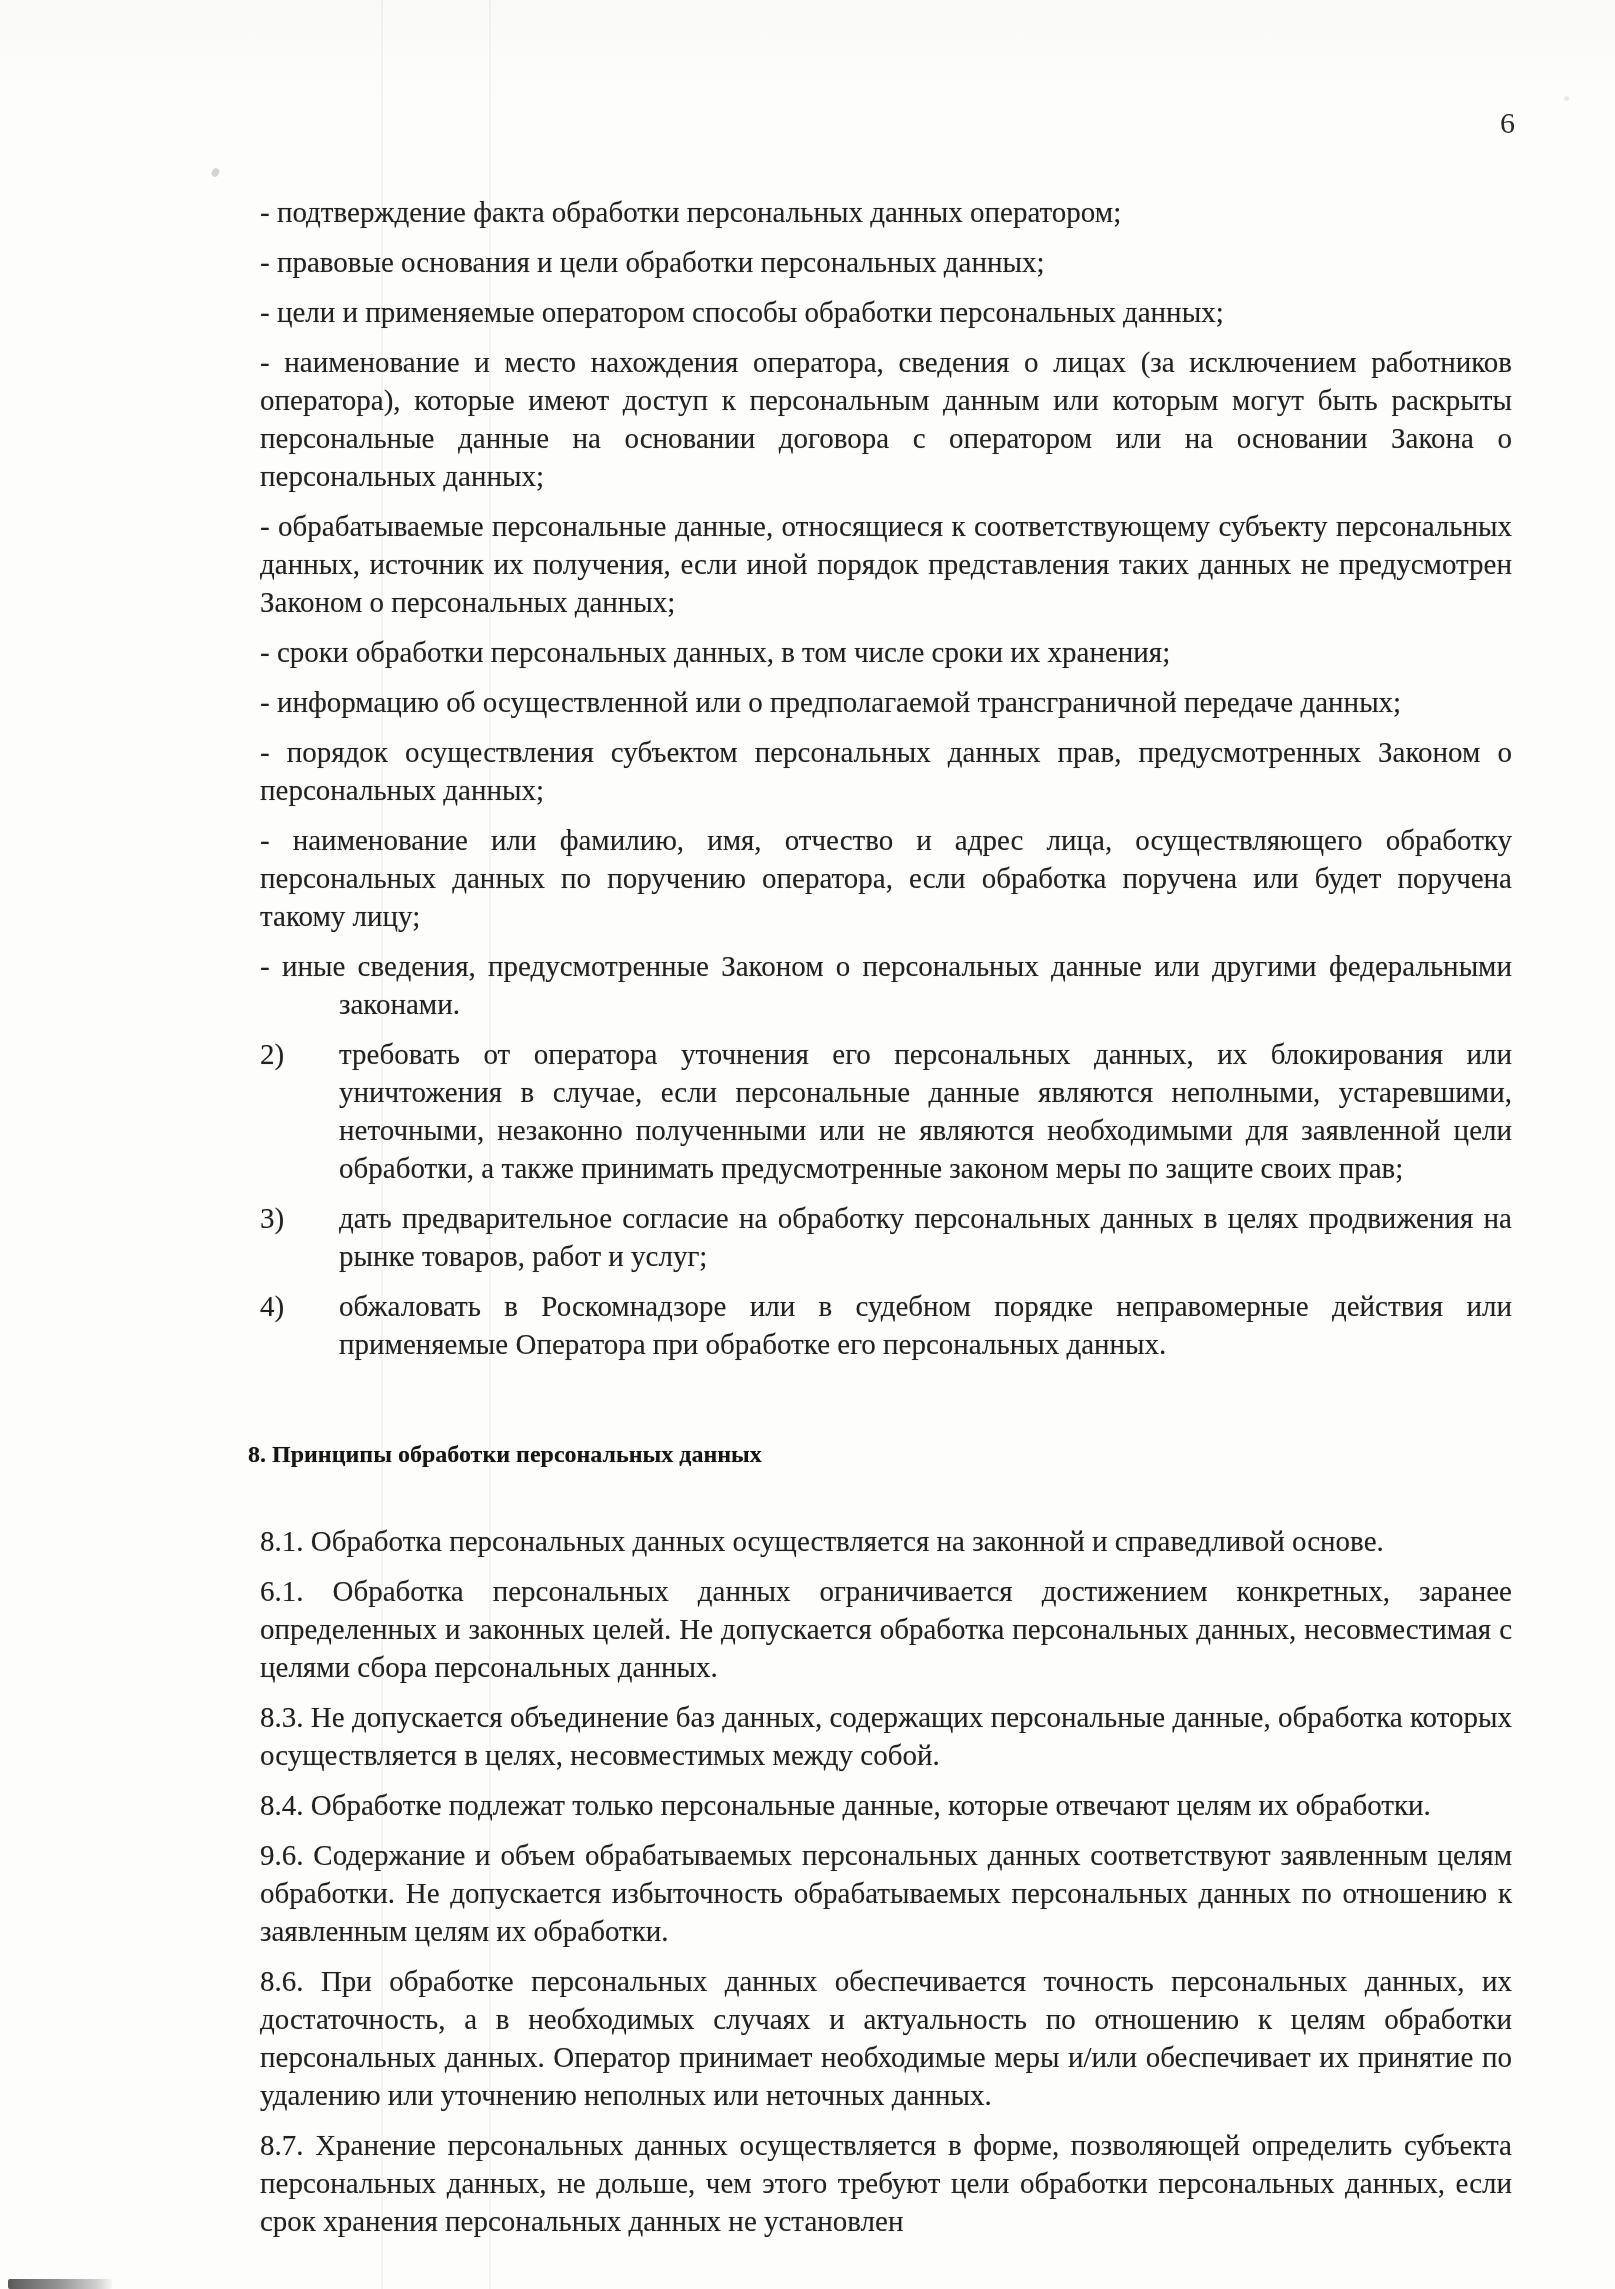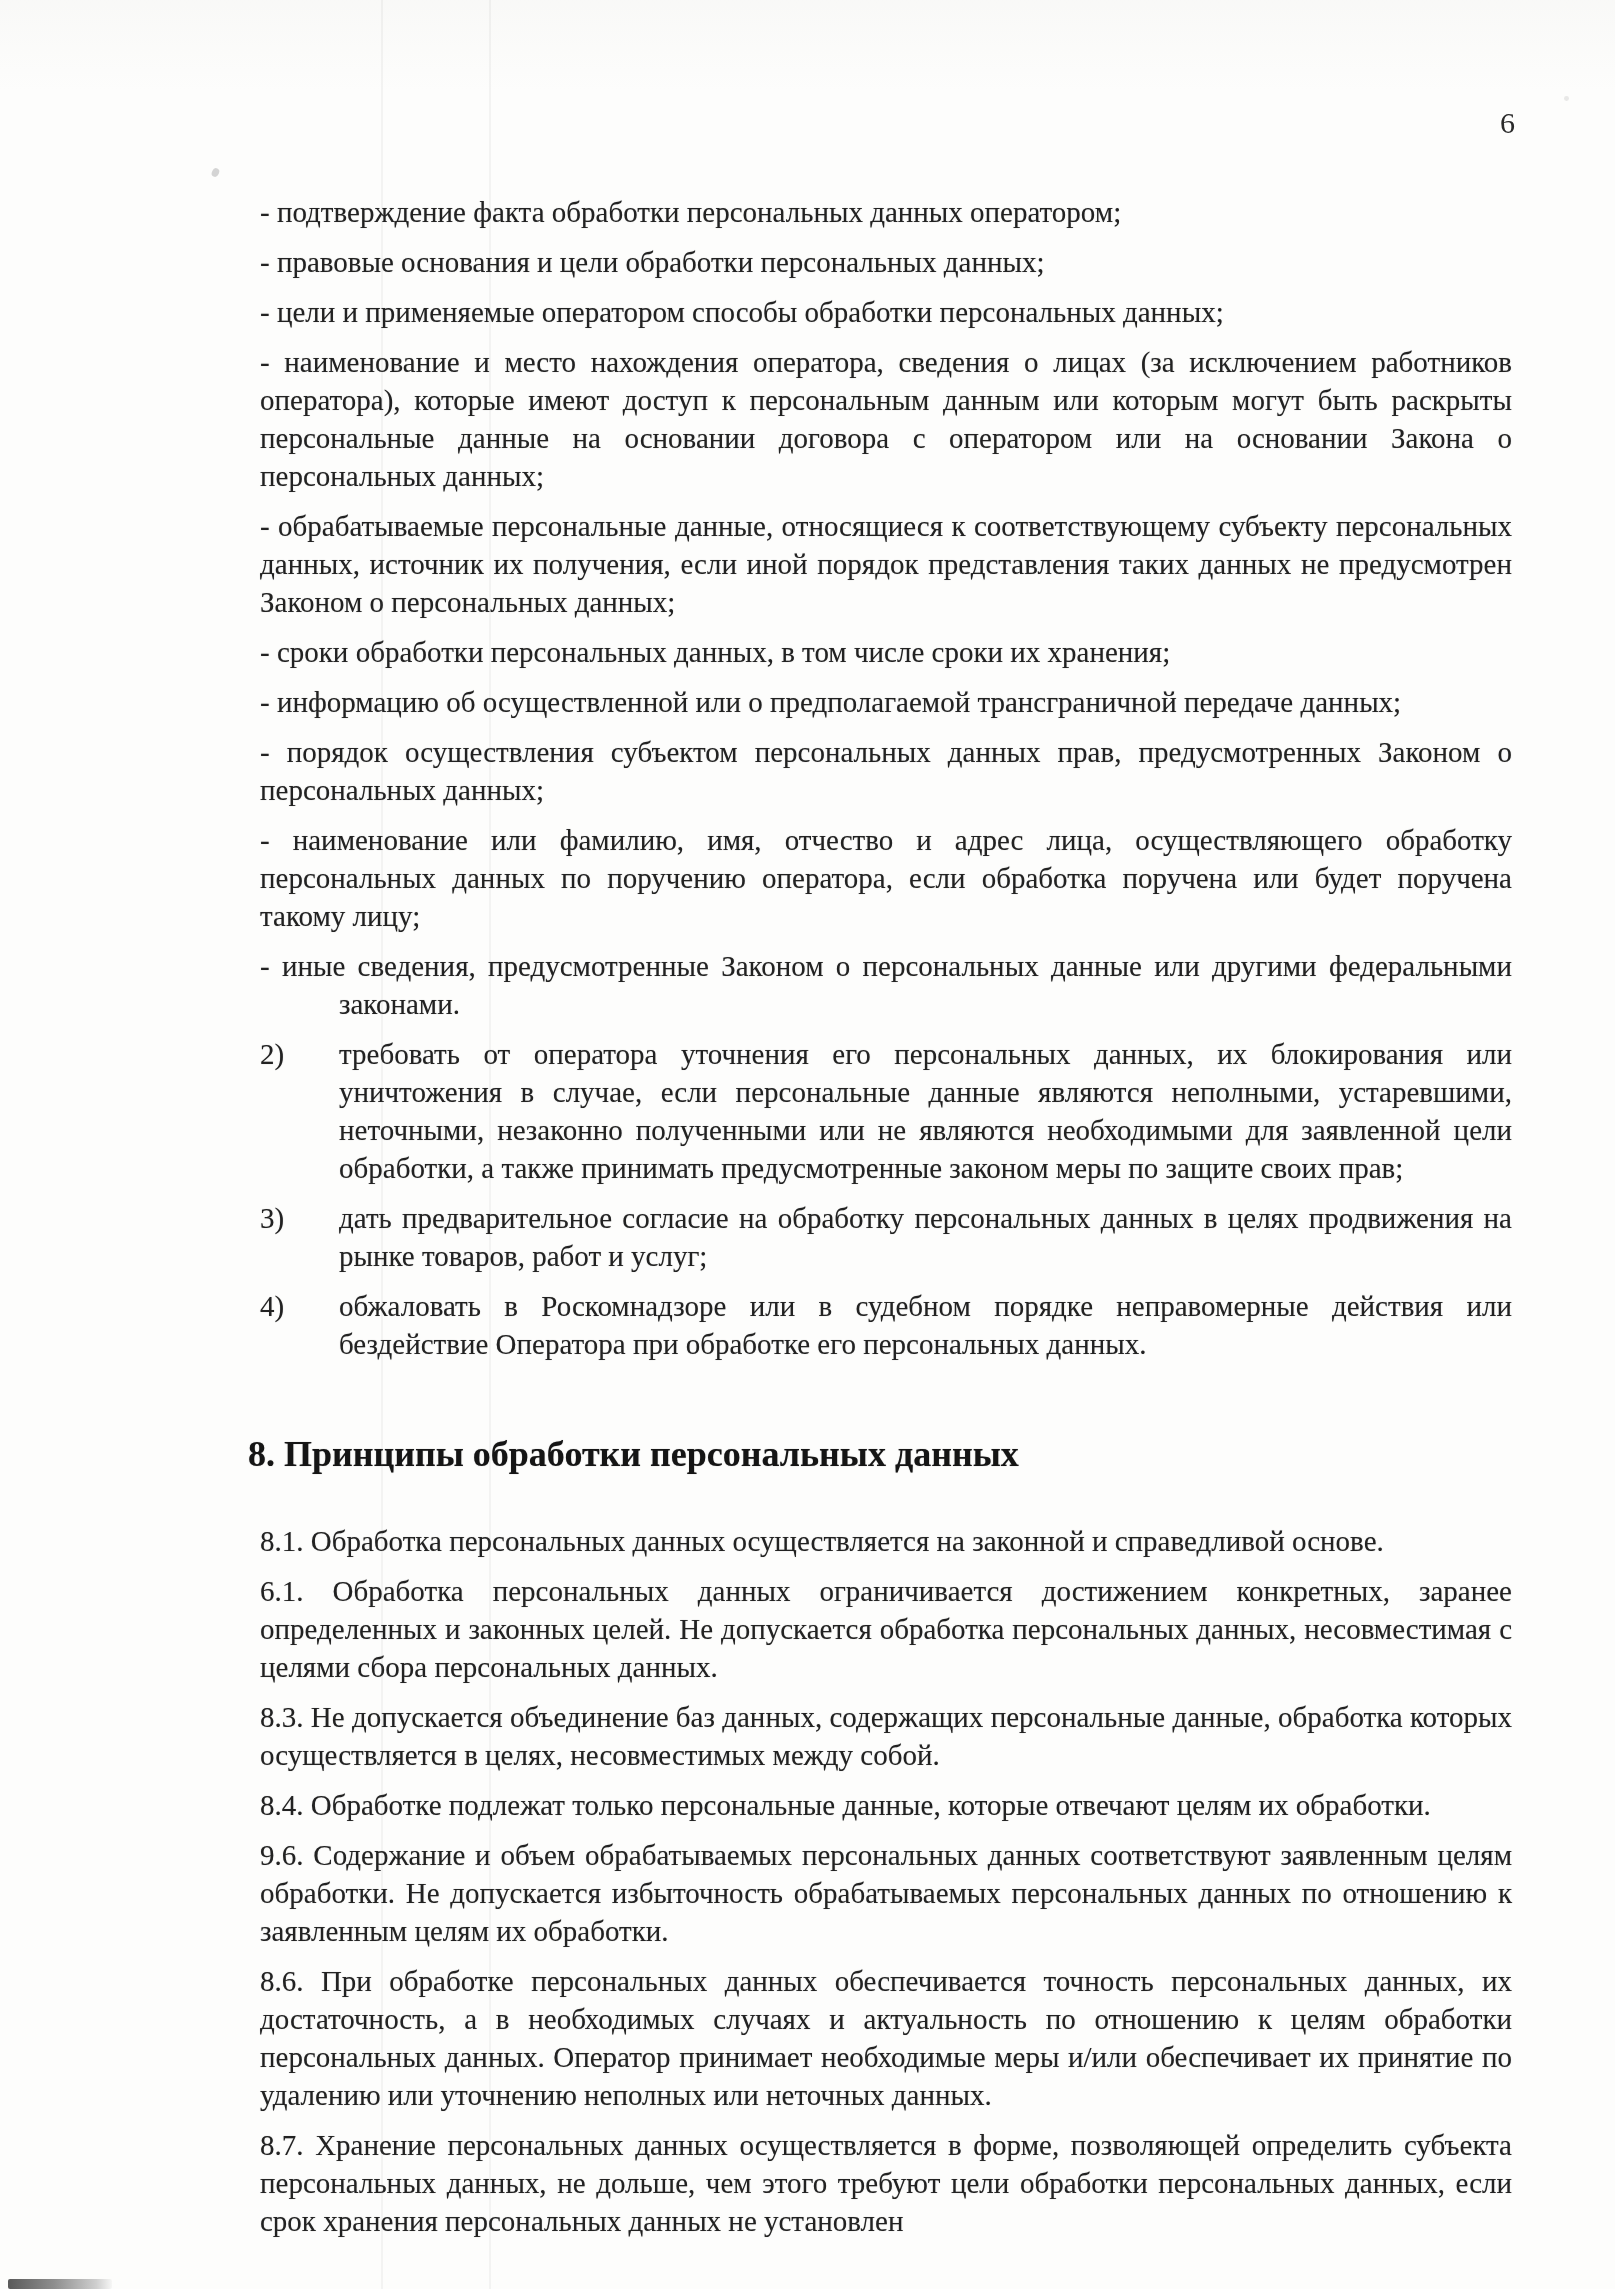--- a/index.html
+++ b/index.html
@@ -42,21 +42,21 @@
     padding-left: 79px;
     text-indent: -79px;
   }
   .num {
     display: inline-block;
     width: 79px;
     text-indent: 0;
   }
   .heading {
     margin: 71px 0 47px 0;
-    font-size: 36px;
+    font-size: 24px;
     line-height: 41px;
     font-weight: bold;
     color: #151515;
     text-align: left;
     text-shadow: 0 0 1px rgba(20,20,20,0.4);
   }
   
   .artifact-vline {
     position: absolute;
     top: 0;
@@ -98,21 +98,21 @@
     <p class="dash-item">- наименование и место нахождения оператора, сведения о лицах (за исключением работников оператора), которые имеют доступ к персональным данным или которым могут быть раскрыты персональные данные на основании договора с оператором или на основании Закона о персональных данных;</p>
     <p class="dash-item">- обрабатываемые персональные данные, относящиеся к соответствующему субъекту персональных данных, источник их получения, если иной порядок представления таких данных не предусмотрен Законом о персональных данных;</p>
     <p class="dash-item">- сроки обработки персональных данных, в том числе сроки их хранения;</p>
     <p class="dash-item">- информацию об осуществленной или о предполагаемой трансграничной передаче данных;</p>
     <p class="dash-item">- порядок осуществления субъектом персональных данных прав, предусмотренных Законом о персональных данных;</p>
     <p class="dash-item">- наименование или фамилию, имя, отчество и адрес лица, осуществляющего обработку персональных данных по поручению оператора, если обработка поручена или будет поручена такому лицу;</p>
     <p class="dash-item hang">- иные сведения, предусмотренные Законом о персональных данные или другими федеральными законами.</p>
 
     <p class="numbered-item hang"><span class="num">2)</span><span>требовать от оператора уточнения его персональных данных, их блокирования или уничтожения в случае, если персональные данные являются неполными, устаревшими, неточными, незаконно полученными или не являются необходимыми для заявленной цели обработки, а также принимать предусмотренные законом меры по защите своих прав;</span></p>
     <p class="numbered-item hang"><span class="num">3)</span><span>дать предварительное согласие на обработку персональных данных в целях продвижения на рынке товаров, работ и услуг;</span></p>
-    <p class="numbered-item hang"><span class="num">4)</span><span>обжаловать в Роскомнадзоре или в судебном порядке неправомерные действия или бездействие Оператора при обработке его персональных данных.</span></p>
+    <p class="numbered-item hang"><span class="num">4)</span><span>обжаловать в Роскомнадзоре или в судебном порядке неправомерные действия или применяемые Оператора при обработке его персональных данных.</span></p>
 
     <h2 class="heading">8. Принципы обработки персональных данных</h2>
 
     <p class="paragraph">8.1. Обработка персональных данных осуществляется на законной и справедливой основе.</p>
     <p class="paragraph">6.1. Обработка персональных данных ограничивается достижением конкретных, заранее определенных и законных целей. Не допускается обработка персональных данных, несовместимая с целями сбора персональных данных.</p>
     <p class="paragraph">8.3. Не допускается объединение баз данных, содержащих персональные данные, обработка которых осуществляется в целях, несовместимых между собой.</p>
     <p class="paragraph">8.4. Обработке подлежат только персональные данные, которые отвечают целям их обработки.</p>
     <p class="paragraph">9.6. Содержание и объем обрабатываемых персональных данных соответствуют заявленным целям обработки. Не допускается избыточность обрабатываемых персональных данных по отношению к заявленным целям их обработки.</p>
     <p class="paragraph">8.6. При обработке персональных данных обеспечивается точность персональных данных, их достаточность, а в необходимых случаях и актуальность по отношению к целям обработки персональных данных. Оператор принимает необходимые меры и/или обеспечивает их принятие по удалению или уточнению неполных или неточных данных.</p>
     <p class="paragraph">8.7. Хранение персональных данных осуществляется в форме, позволяющей определить субъекта персональных данных, не дольше, чем этого требуют цели обработки персональных данных, если срок хранения персональных данных не установлен</p>

